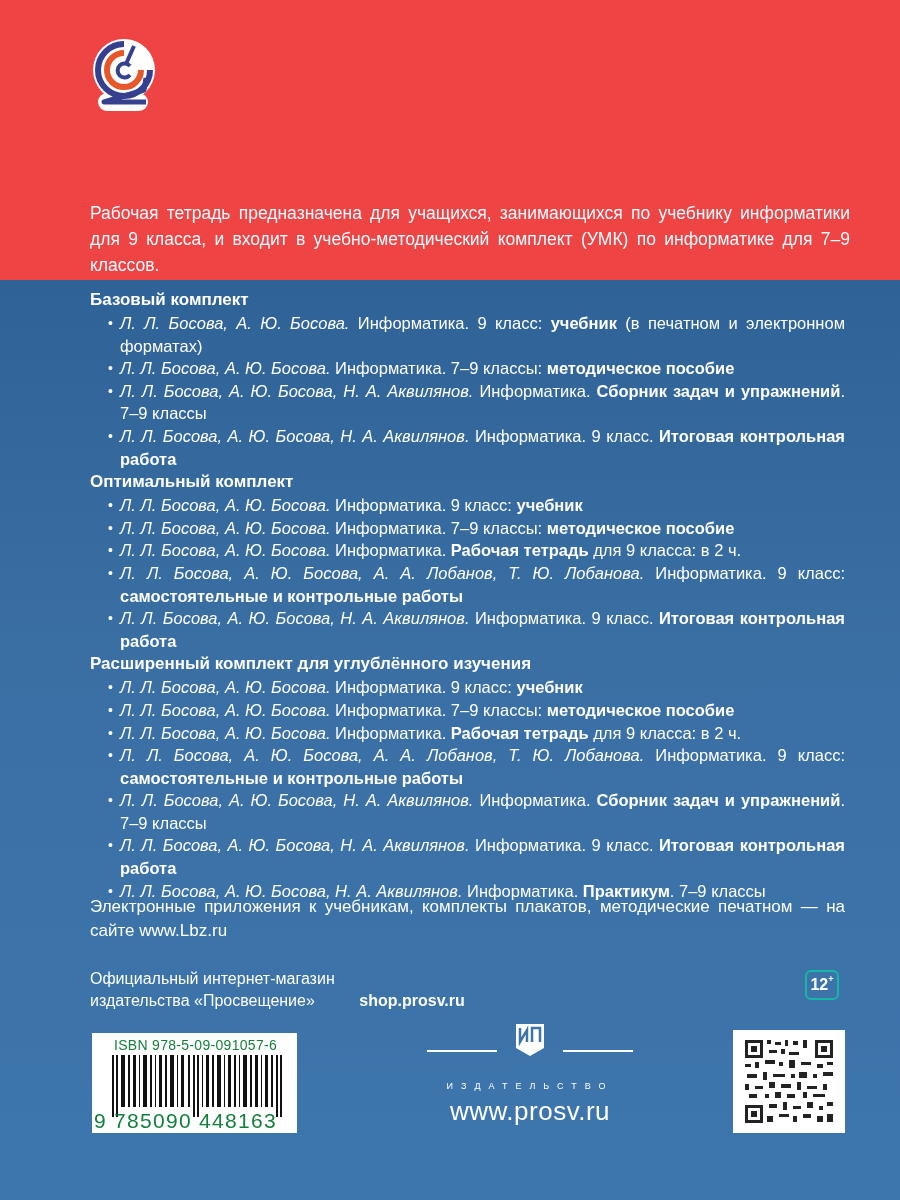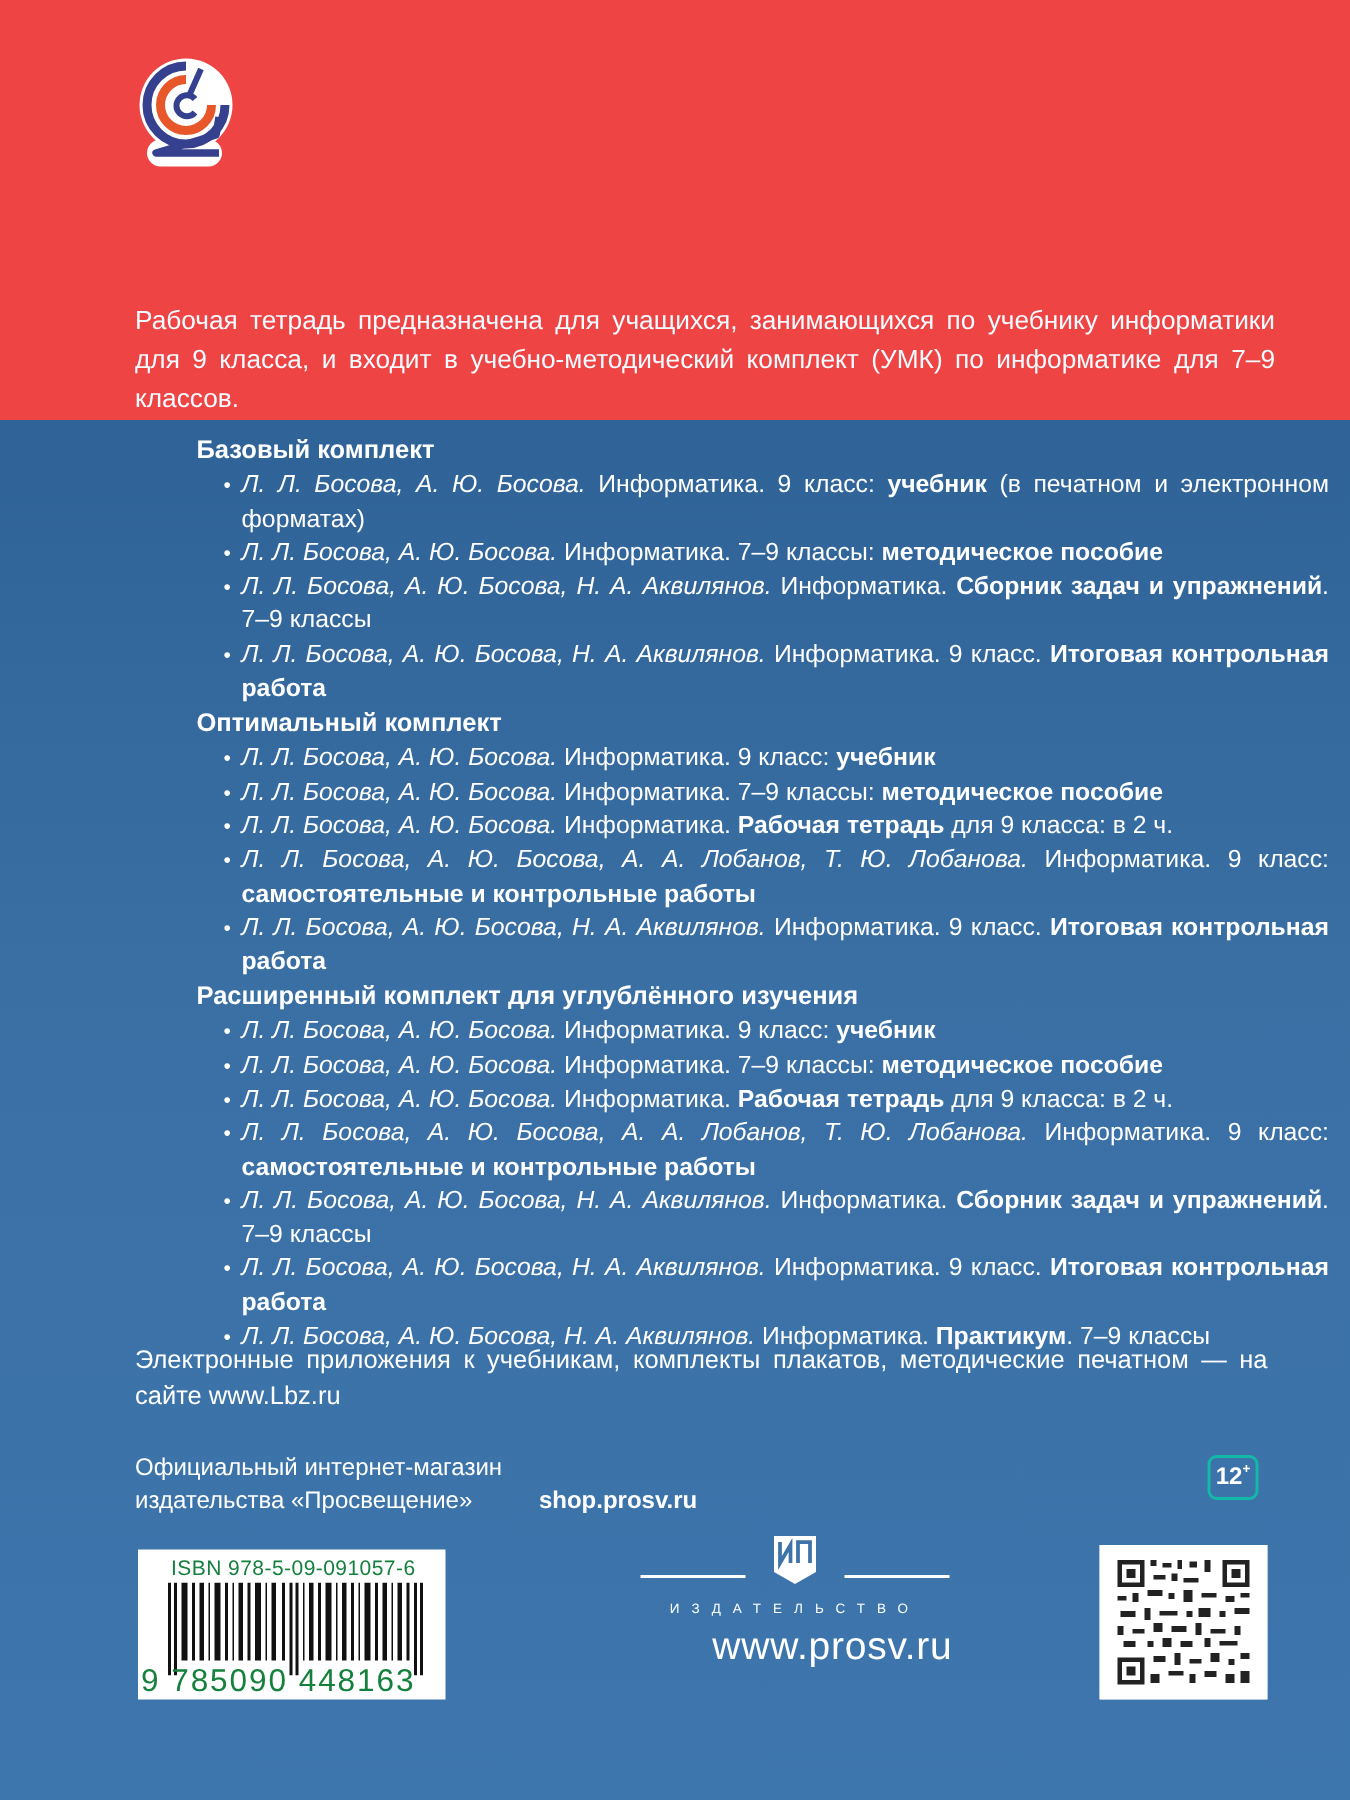--- a/index.html
+++ b/index.html
@@ -15,21 +15,21 @@
   .bottom {
     position:absolute; left:0; top:280px; width:900px; height:920px;
     background:linear-gradient(180deg,#2f6398 0%,#3a6fa4 40%,#3d76ad 100%);
   }
   .logo { position:absolute; left:88px; top:38px; width:76px; height:76px; }
   .intro {
     position:absolute; left:90px; top:200px; width:760px;
     font-size:17.5px; line-height:26px; color:#f2fbff;
     text-align:justify;
   }
-  .content { position:absolute; left:90px; top:288px; width:755px;margin-left:41px; }
+  .content { position:absolute; left:90px; top:288px; width:755px; }
   .section-title { font-weight:bold; font-size:17px; line-height:24px; margin:0; }
   ul.items { list-style:none; margin:0; padding:0 0 0 20px; }
   ul.items li {
     position:relative; padding-left:10px; font-size:16.5px; line-height:22.6px;
     text-align:justify;
   }
   ul.items li::before {
     content:"•"; position:absolute; left:-2px; top:0; font-size:14px;
   }
   .auth { font-style:italic; }
@@ -53,22 +53,22 @@
     background:#fff; color:#15803d;
   }
   .barcode .isbn { position:absolute; left:22px; top:4px; font-size:14px; letter-spacing:0.3px; }
   .barcode .bars { position:absolute; left:12px; top:22px; width:186px; height:62px; }
   .barcode .digits { position:absolute; left:2px; top:76px; font-size:21px; letter-spacing:1.3px; background:transparent; }
   .publisher { position:absolute; left:425px; top:1022px; width:210px; text-align:center; }
   .pub-name {
     font-family:"Liberation Serif", serif; font-weight:bold; font-size:25px;
     letter-spacing:1px; margin-top:2px;
   }
-  .pub-sub { font-size:9px; letter-spacing:8px; margin-top:4px; }
-  .pub-url { font-size:26px; margin-top:5px; letter-spacing:0.5px;text-align:right; }
+  .pub-sub { font-size:9px; letter-spacing:8px; margin-top:19px; }
+  .pub-url { font-size:26px; margin-top:5px; letter-spacing:0.5px; }
   .qr {
     position:absolute; left:733px; top:1030px; width:112px; height:103px;
     background:#fff;
   }
 </style>
 </head>
 <body>
 
 <div class="top">
   <svg class="logo" viewBox="0 0 76 76">

